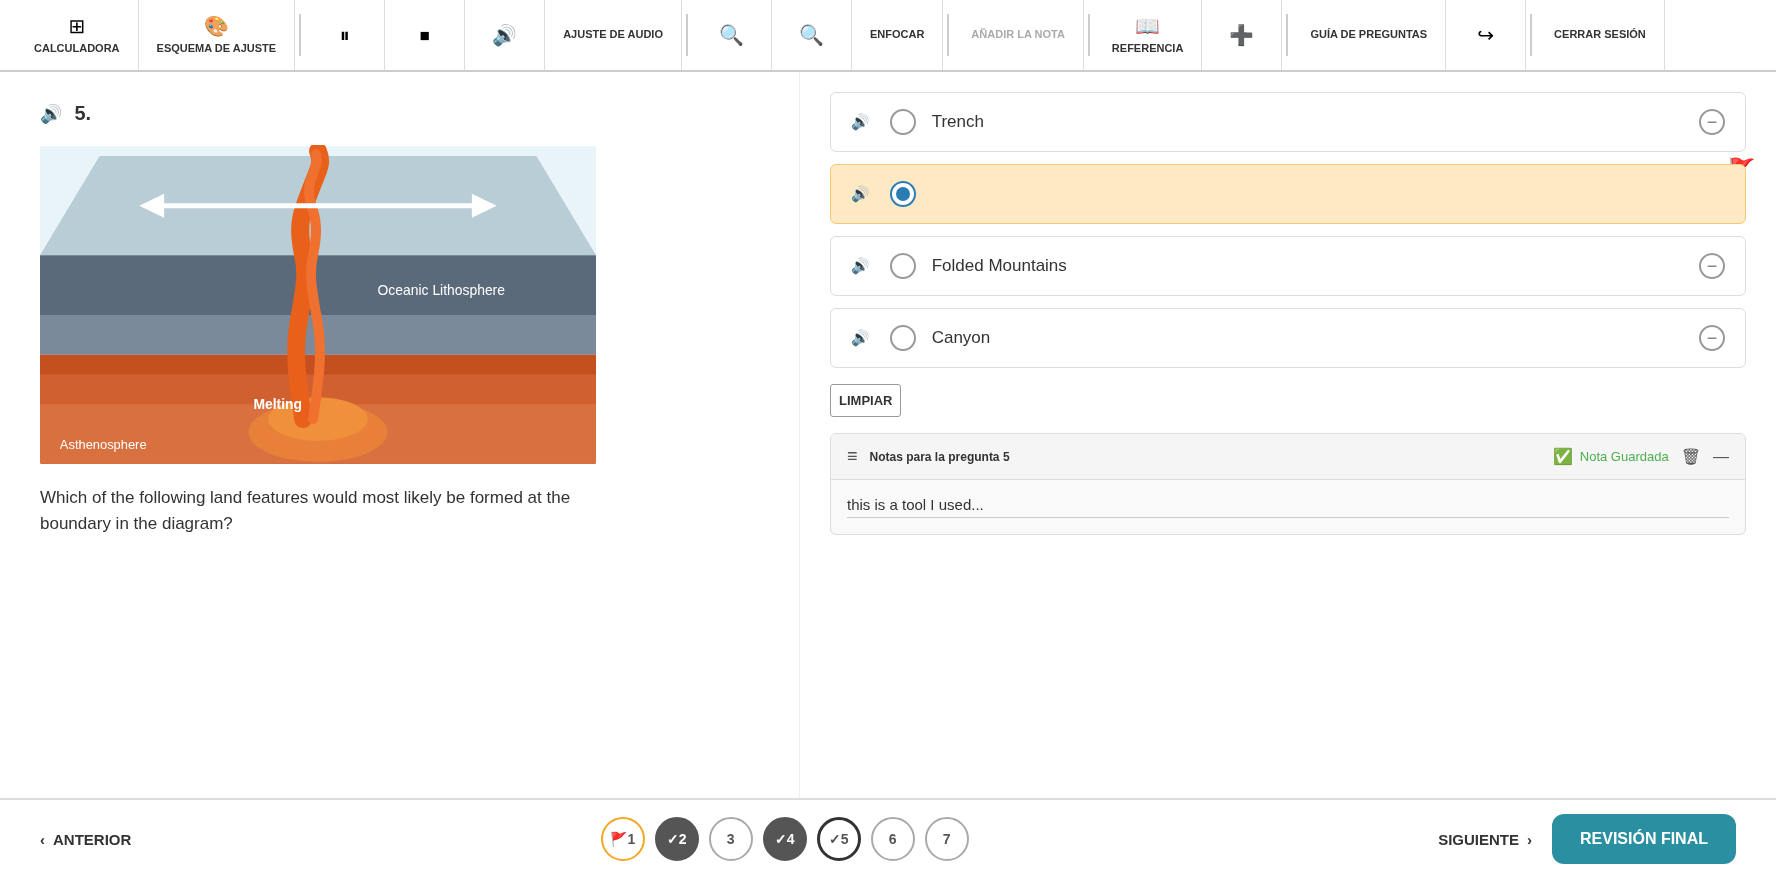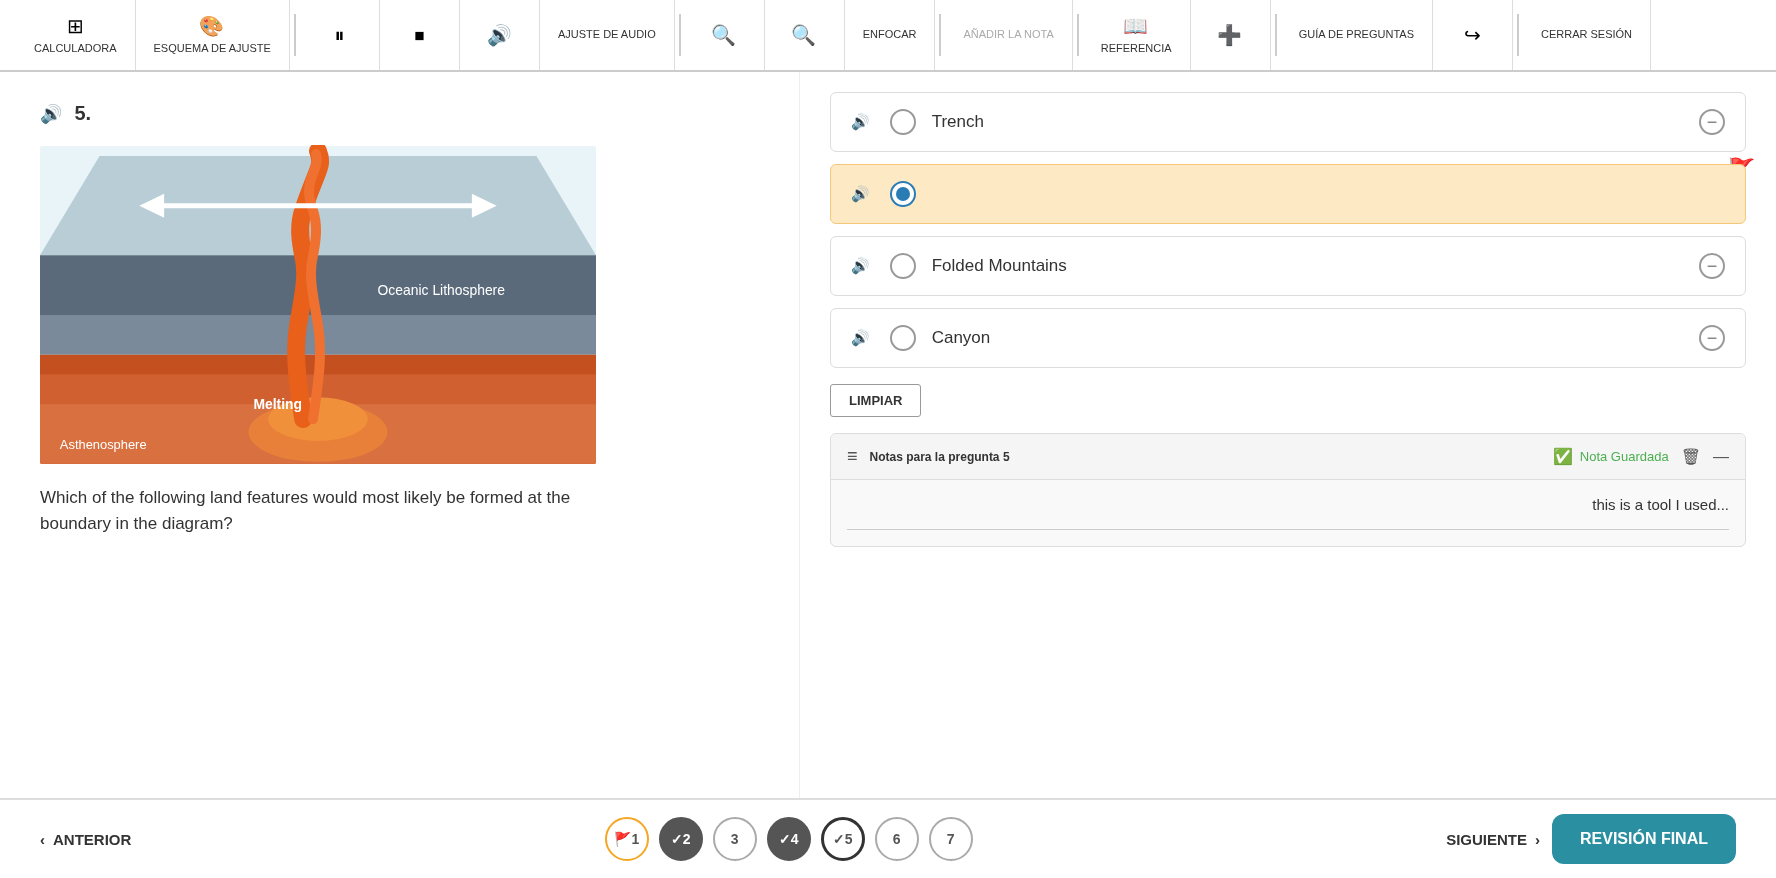--- a/index.html
+++ b/index.html
@@ -9,21 +9,21 @@
     .toolbar {
       display: flex; align-items: center; border-bottom: 2px solid #ccc;
       padding: 0 16px; height: 72px; gap: 0;
     }
     .toolbar-item {
       display: flex; flex-direction: column; align-items: center; justify-content: center;
       padding: 8px 18px; cursor: pointer; gap: 4px; min-width: 80px;
       border-right: 1px solid #ddd; height: 100%;
     }
     .toolbar-item .icon { font-size: 20px; }
-    .toolbar-item .label { font-size: 11px; font-weight: normal; color: #333; text-align: left; line-height: 1.2; }
+    .toolbar-item .label { font-size: 11px; font-weight: bold; color: #333; text-align: left; line-height: 1.2; }
     .toolbar-item.disabled .label { color: #aaa; }
     .toolbar-divider { width: 2px; background: #ccc; height: 60%; margin: 0 4px; }
 
     
     .flag-top-right {
       position: absolute; right: 20px; top: 85px;
       font-size: 22px; color: #aaa; cursor: pointer;
     }
 
     
@@ -77,21 +77,21 @@
     }
     .answer-text { font-size: 17px; color: #333; flex: 1; }
     .answer-minus {
       width: 26px; height: 26px; border-radius: 50%; border: 2px solid #999;
       display: flex; align-items: center; justify-content: center; color: #777;
       font-size: 18px; cursor: pointer; flex-shrink: 0;
     }
 
     
     .clear-btn {
-      border: 1px solid #999; background: #fff; padding: 8px 18px; font-size: 13px;
+      border: 1px solid #999; background: #fff; padding: 8px 8px; font-size: 13px;
       font-weight: bold; cursor: pointer; border-radius: 3px; margin-top: 4px;
       align-self: flex-start; color: #333;
     }
 
     
     .notes-panel {
       border: 1px solid #ddd; border-radius: 6px; margin-top: 16px; background: #f9f9f9;
       overflow: hidden;
     }
     .notes-header {
@@ -100,21 +100,21 @@
     }
     .notes-header-icon { font-size: 18px; color: #555; }
     .notes-title { font-size: 12px; font-weight: bold; color: #333; flex: 1; }
     .notes-saved { display: flex; align-items: center; gap: 6px; font-size: 13px; color: #4caf50; }
     .notes-saved-icon { font-size: 16px; }
     .notes-actions { display: flex; gap: 12px; }
     .notes-action-btn { background: none; border: none; cursor: pointer; font-size: 16px; color: #555; }
     .notes-body { padding: 16px; }
     .notes-input {
       width: 100%; border: none; border-bottom: 1px solid #ccc; background: transparent;
-      font-size: 15px; color: #333; padding-bottom: 16px; outline: none; text-align: right;
+      font-size: 15px; color: #333; padding-bottom: 4px; outline: none;
     }
 
     
     .bottom-nav {
       display: flex; align-items: center; justify-content: space-between;
       padding: 0 40px; height: 80px; border-top: 2px solid #ddd; background: #fff;
     }
     .nav-btn {
       display: flex; align-items: center; gap: 8px; font-size: 15px; font-weight: bold;
       cursor: pointer; background: none; border: none; color: #333;
@@ -338,20 +338,20 @@
 
     <div class="page-dot">
       <span>6</span>
     </div>
 
     <div class="page-dot">
       <span>7</span>
     </div>
   </div>
 
-  <div style="display:flex; align-items:center; gap:12px;">
+  <div style="display:flex; align-items:center; gap:20px;">
     <button class="siguiente-btn">
       <span>SIGUIENTE</span>
       <span>›</span>
     </button>
     <button class="final-review-btn">REVISIÓN FINAL</button>
   </div>
 </div>
 
 </body></html>

